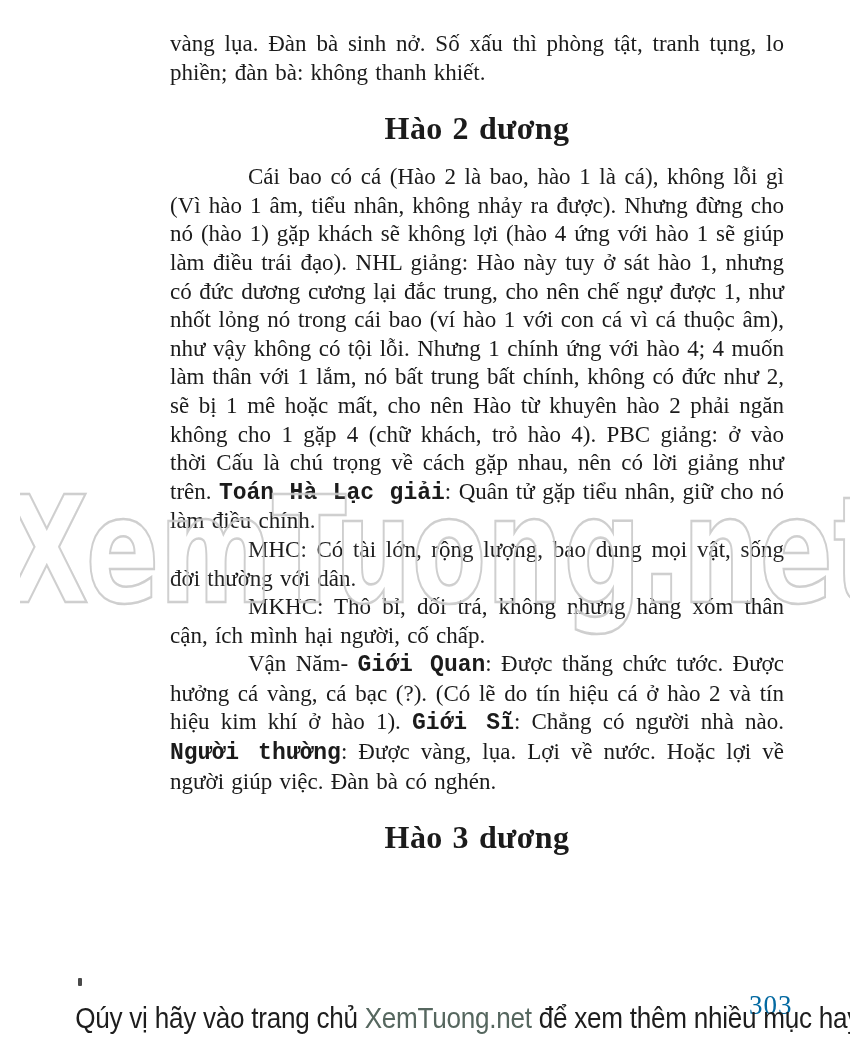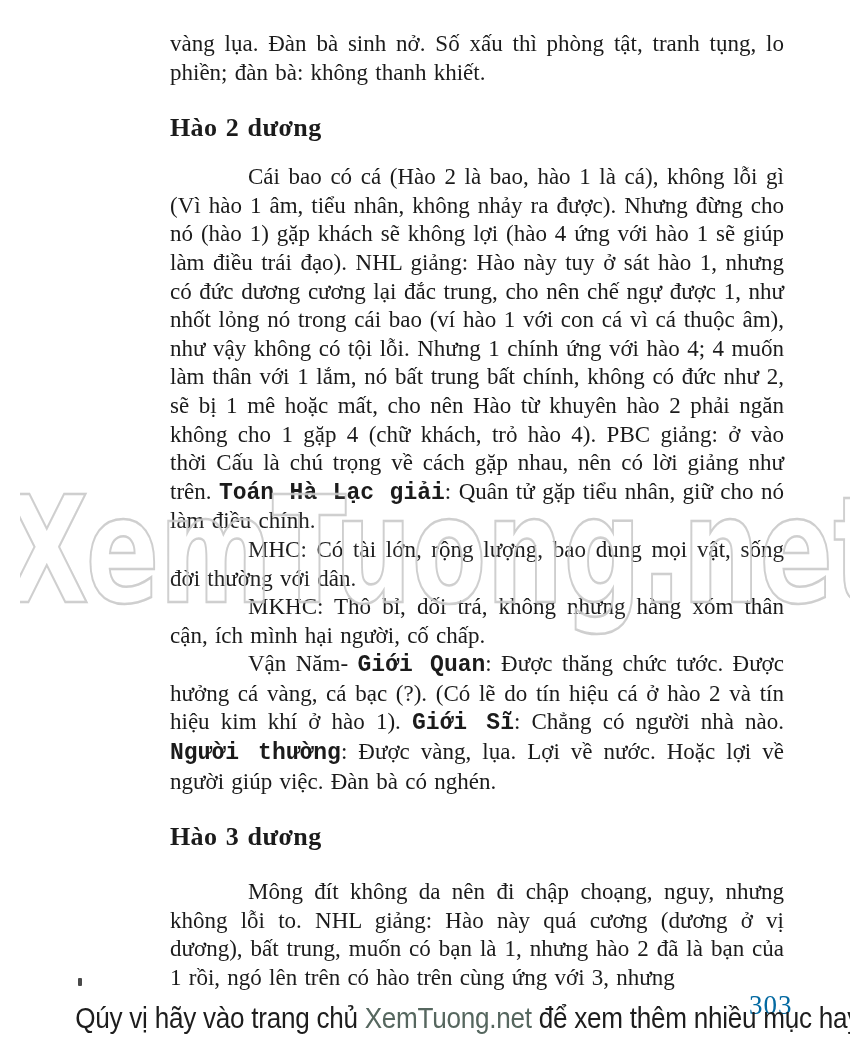--- a/index.html
+++ b/index.html
@@ -9,21 +9,21 @@
     font-family:"Liberation Serif","DejaVu Serif",serif; color:#1b1b1b;margin-left:20px;
   }
   .textblock {
     position:absolute; left:150px; top:30px; width:614px;
     font-size:23px; line-height:28.6px; text-align:justify;
     word-spacing:1.5px;
   }
   .textblock p { margin:0; }
   .indent { text-indent:78px; }
   h2.hao {
-    font-weight:bold; font-size:26px; line-height:30px;
+    text-align:center; font-weight:bold; font-size:32px; line-height:30px;
     margin:26px 0 20px; letter-spacing:0.4px; text-indent:0;
   }
   h2.hao3 { margin:26px 0 26px; }
   .it { }
   .bd { font-weight:bold;font-family:Liberation Mono, monospace; }
 
   .watermark {
     position:absolute; left:0; top:452px; width:850px; height:195px;
     opacity:0.9; pointer-events:none; z-index:1;
   }
@@ -61,21 +61,20 @@
 
     <h2 class="hao">Hào 2 dương</h2>
 
     <p class="indent"><span class="it">Cái bao có cá</span><span> (Hào 2 là bao, hào 1 là cá), </span><span class="it">không lỗi gì</span><span> (Vì hào 1 âm, tiểu nhân, không nhảy ra được). </span><span class="it">Nhưng đừng cho nó</span><span> (hào 1) </span><span class="it">gặp khách sẽ không lợi</span><span> (hào 4 ứng với hào 1 sẽ giúp làm điều trái đạo). NHL giảng: Hào này tuy ở sát hào 1, nhưng có đức dương cương lại đắc trung, cho nên chế ngự được 1, như nhốt lỏng nó trong cái bao (ví hào 1 với con cá vì cá thuộc âm), như vậy không có tội lỗi. Nhưng 1 chính ứng với hào 4; 4 muốn làm thân với 1 lắm, nó bất trung bất chính, không có đức như 2, sẽ bị 1 mê hoặc mất, cho nên Hào từ khuyên hào 2 phải ngăn không cho 1 gặp 4 (chữ khách, trỏ hào 4). PBC giảng: ở vào thời Cấu là chú trọng về cách gặp nhau, nên có lời giảng như trên. </span><span class="bd">Toán Hà Lạc giải</span><span>: </span><span class="it">Quân tử gặp tiểu nhân, giữ cho nó làm điều chính.</span></p>
     <p class="indent"><span>MHC: Có tài lớn, rộng lượng, bao dung mọi vật, sống đời thường với dân.</span></p>
     <p class="indent"><span>MKHC: Thô bỉ, dối trá, không nhưng hàng xóm thân cận, ích mình hại người, cố chấp.</span></p>
     <p class="indent"><span>Vận Năm- </span><span class="bd">Giới Quan</span><span>: Được thăng chức tước. Được hưởng cá vàng, cá bạc (?). (Có lẽ do tín hiệu </span><span class="it">cá</span><span> ở hào 2 và tín hiệu </span><span class="it">kim khí</span><span> ở hào 1). </span><span class="bd">Giới Sĩ</span><span>: Chẳng có người nhà nào. </span><span class="bd">Người thường</span><span>: Được vàng, lụa. Lợi về nước. Hoặc lợi về người giúp việc. Đàn bà có nghén.</span></p>
 
     <h2 class="hao hao3">Hào 3 dương</h2>
 
-    <p class="indent"><span class="it">Mông đít không da nên đi chập choạng, nguy, nhưng không lỗi to</span><span>. NHL giảng: Hào này quá cương (dương ở vị dương), bất trung, muốn có bạn là 1, nhưng hào 2 đã là bạn của 1 rồi, ngó lên trên có hào trên cùng ứng với 3, nhưng</span></p>
   </div>
 
   <svg class="watermark" width="850" height="195" viewBox="0 0 850 195" aria-hidden="true">
     <text x="425" y="150" text-anchor="middle" textLength="880" lengthAdjust="spacingAndGlyphs" stroke="#c9c9c9">XemTuong.net</text>
   </svg>
 
   <div class="pagenum">303</div>
 
   <div class="footer">
     <span>Qúy vị hãy vào trang chủ </span><span style="color: rgb(86, 103, 95);">XemTuong.net</span><span> để xem thêm nhiều mục hay khác</span>

